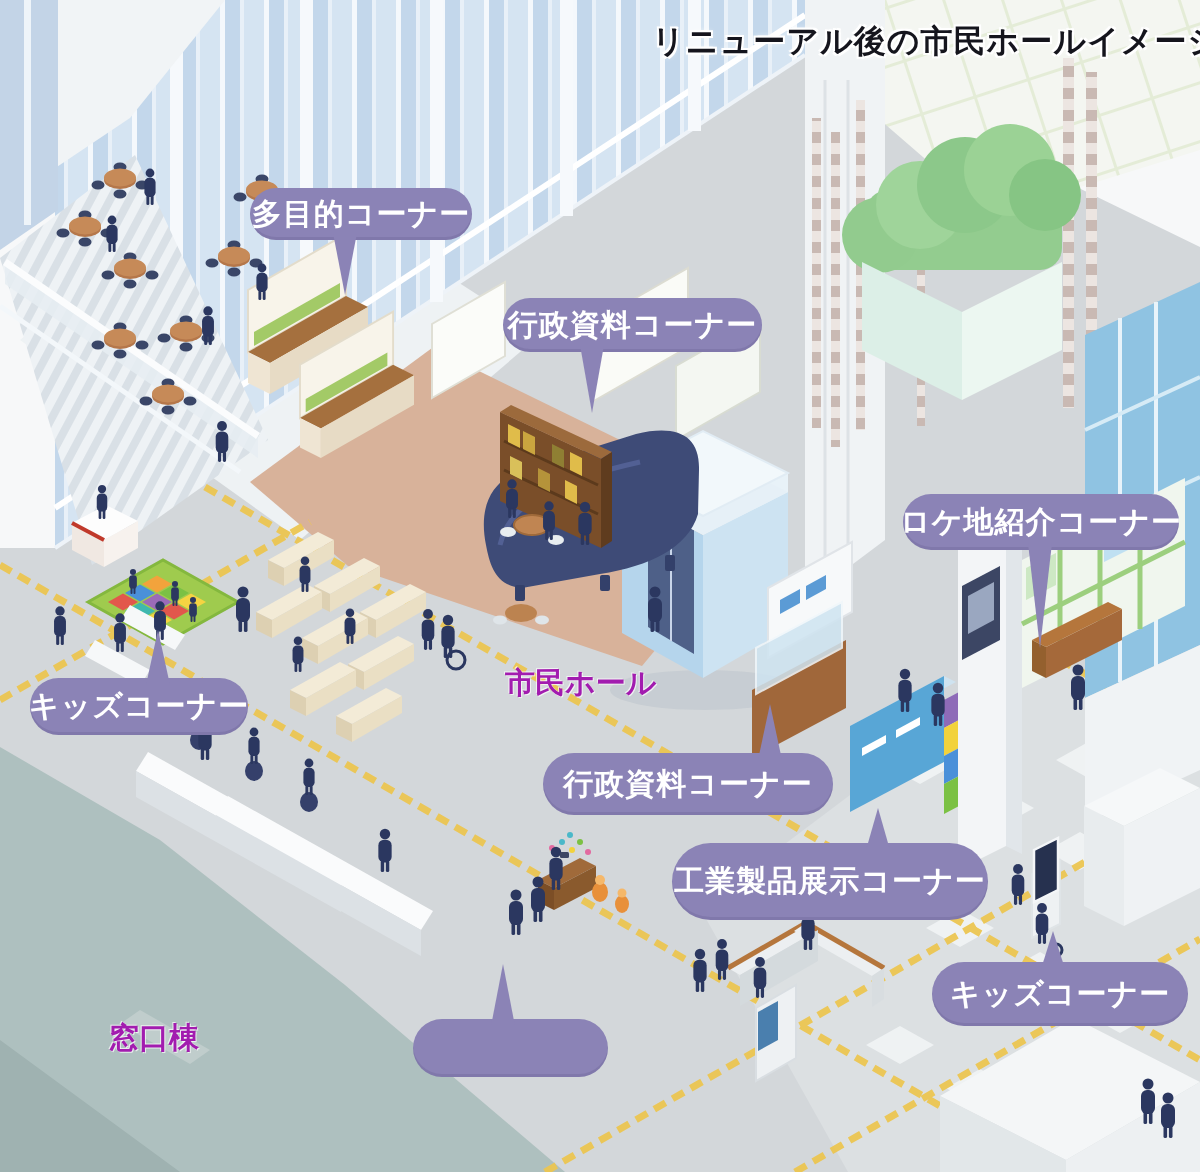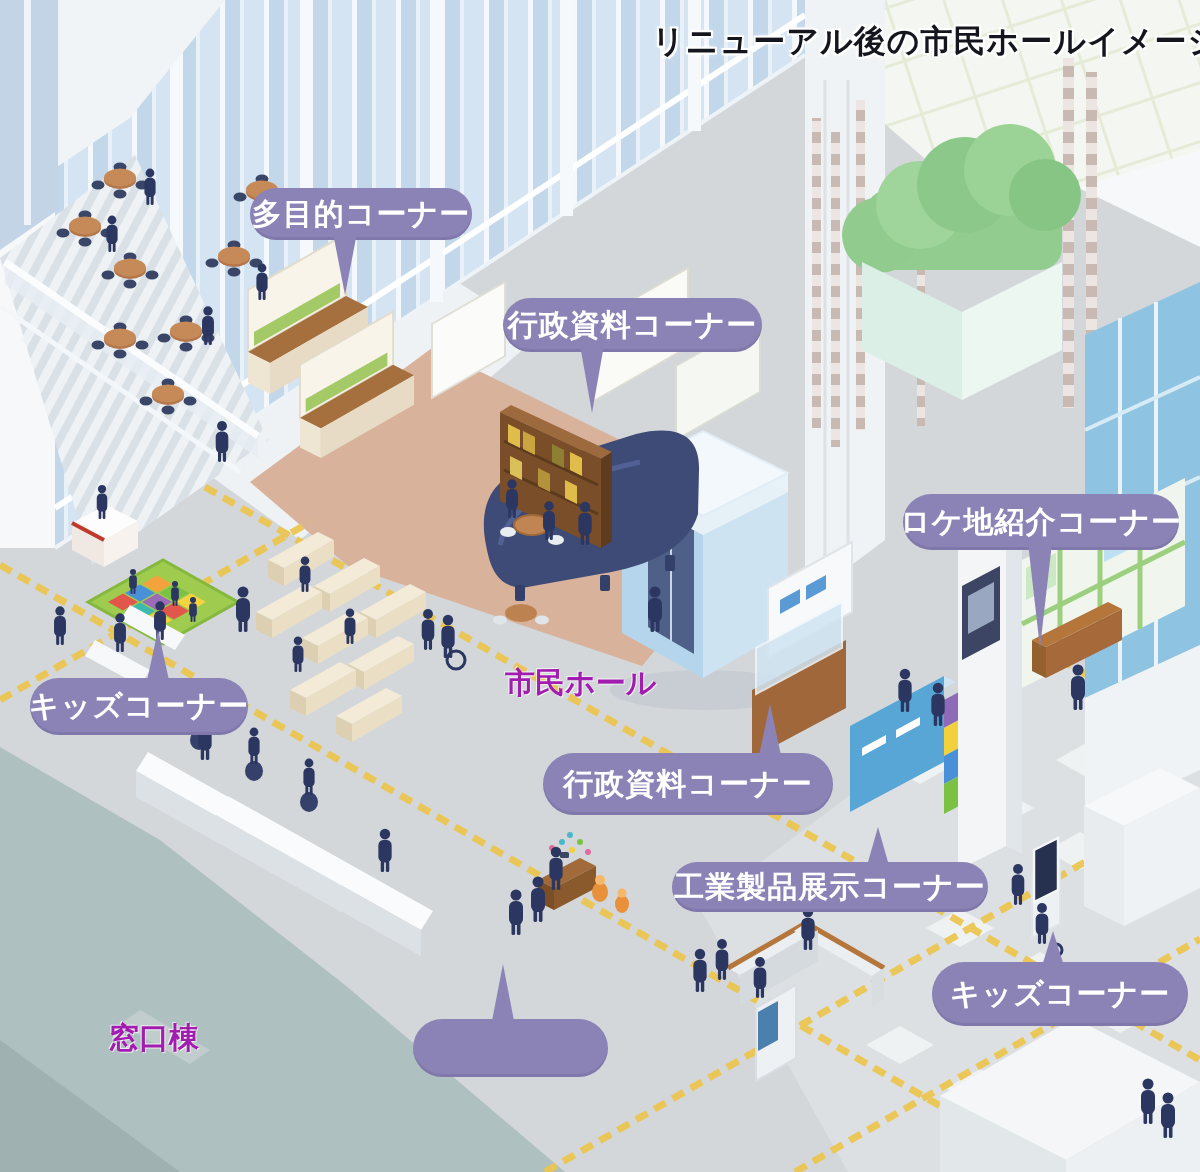--- a/index.html
+++ b/index.html
@@ -432,21 +432,21 @@
     <span>ロケ地紹介コーナー</span>
   </div>
   <div class="callout" style="left:30px;top:678px;width:218px;height:57px;">
     <div class="tail up" style="left:116px;border-bottom-width:55px;"></div>
     <span>キッズコーナー</span>
   </div>
   <div class="callout" style="left:543px;top:753px;width:290px;height:62px;">
     <div class="tail up" style="left:215px;border-bottom-width:56px;"></div>
     <span>行政資料コーナー</span>
   </div>
-  <div class="callout" style="left:672px;top:843px;width:316px;height:50px;margin-top:19px;">
+  <div class="callout" style="left:672px;top:843px;width:316px;height:77px;">
     <div class="tail up" style="left:194px;border-bottom-width:42px;"></div>
     <span>工業製品展示コーナー</span>
   </div>
   <div class="callout" style="left:413px;top:1019px;width:195px;height:58px;">
     <div class="tail up" style="left:78px;border-bottom-width:62px;"></div>
   </div>
   <div class="callout" style="left:932px;top:962px;width:256px;height:64px;">
     <div class="tail up" style="left:109px;border-bottom-width:38px;"></div>
     <span>キッズコーナー</span>
   </div>

